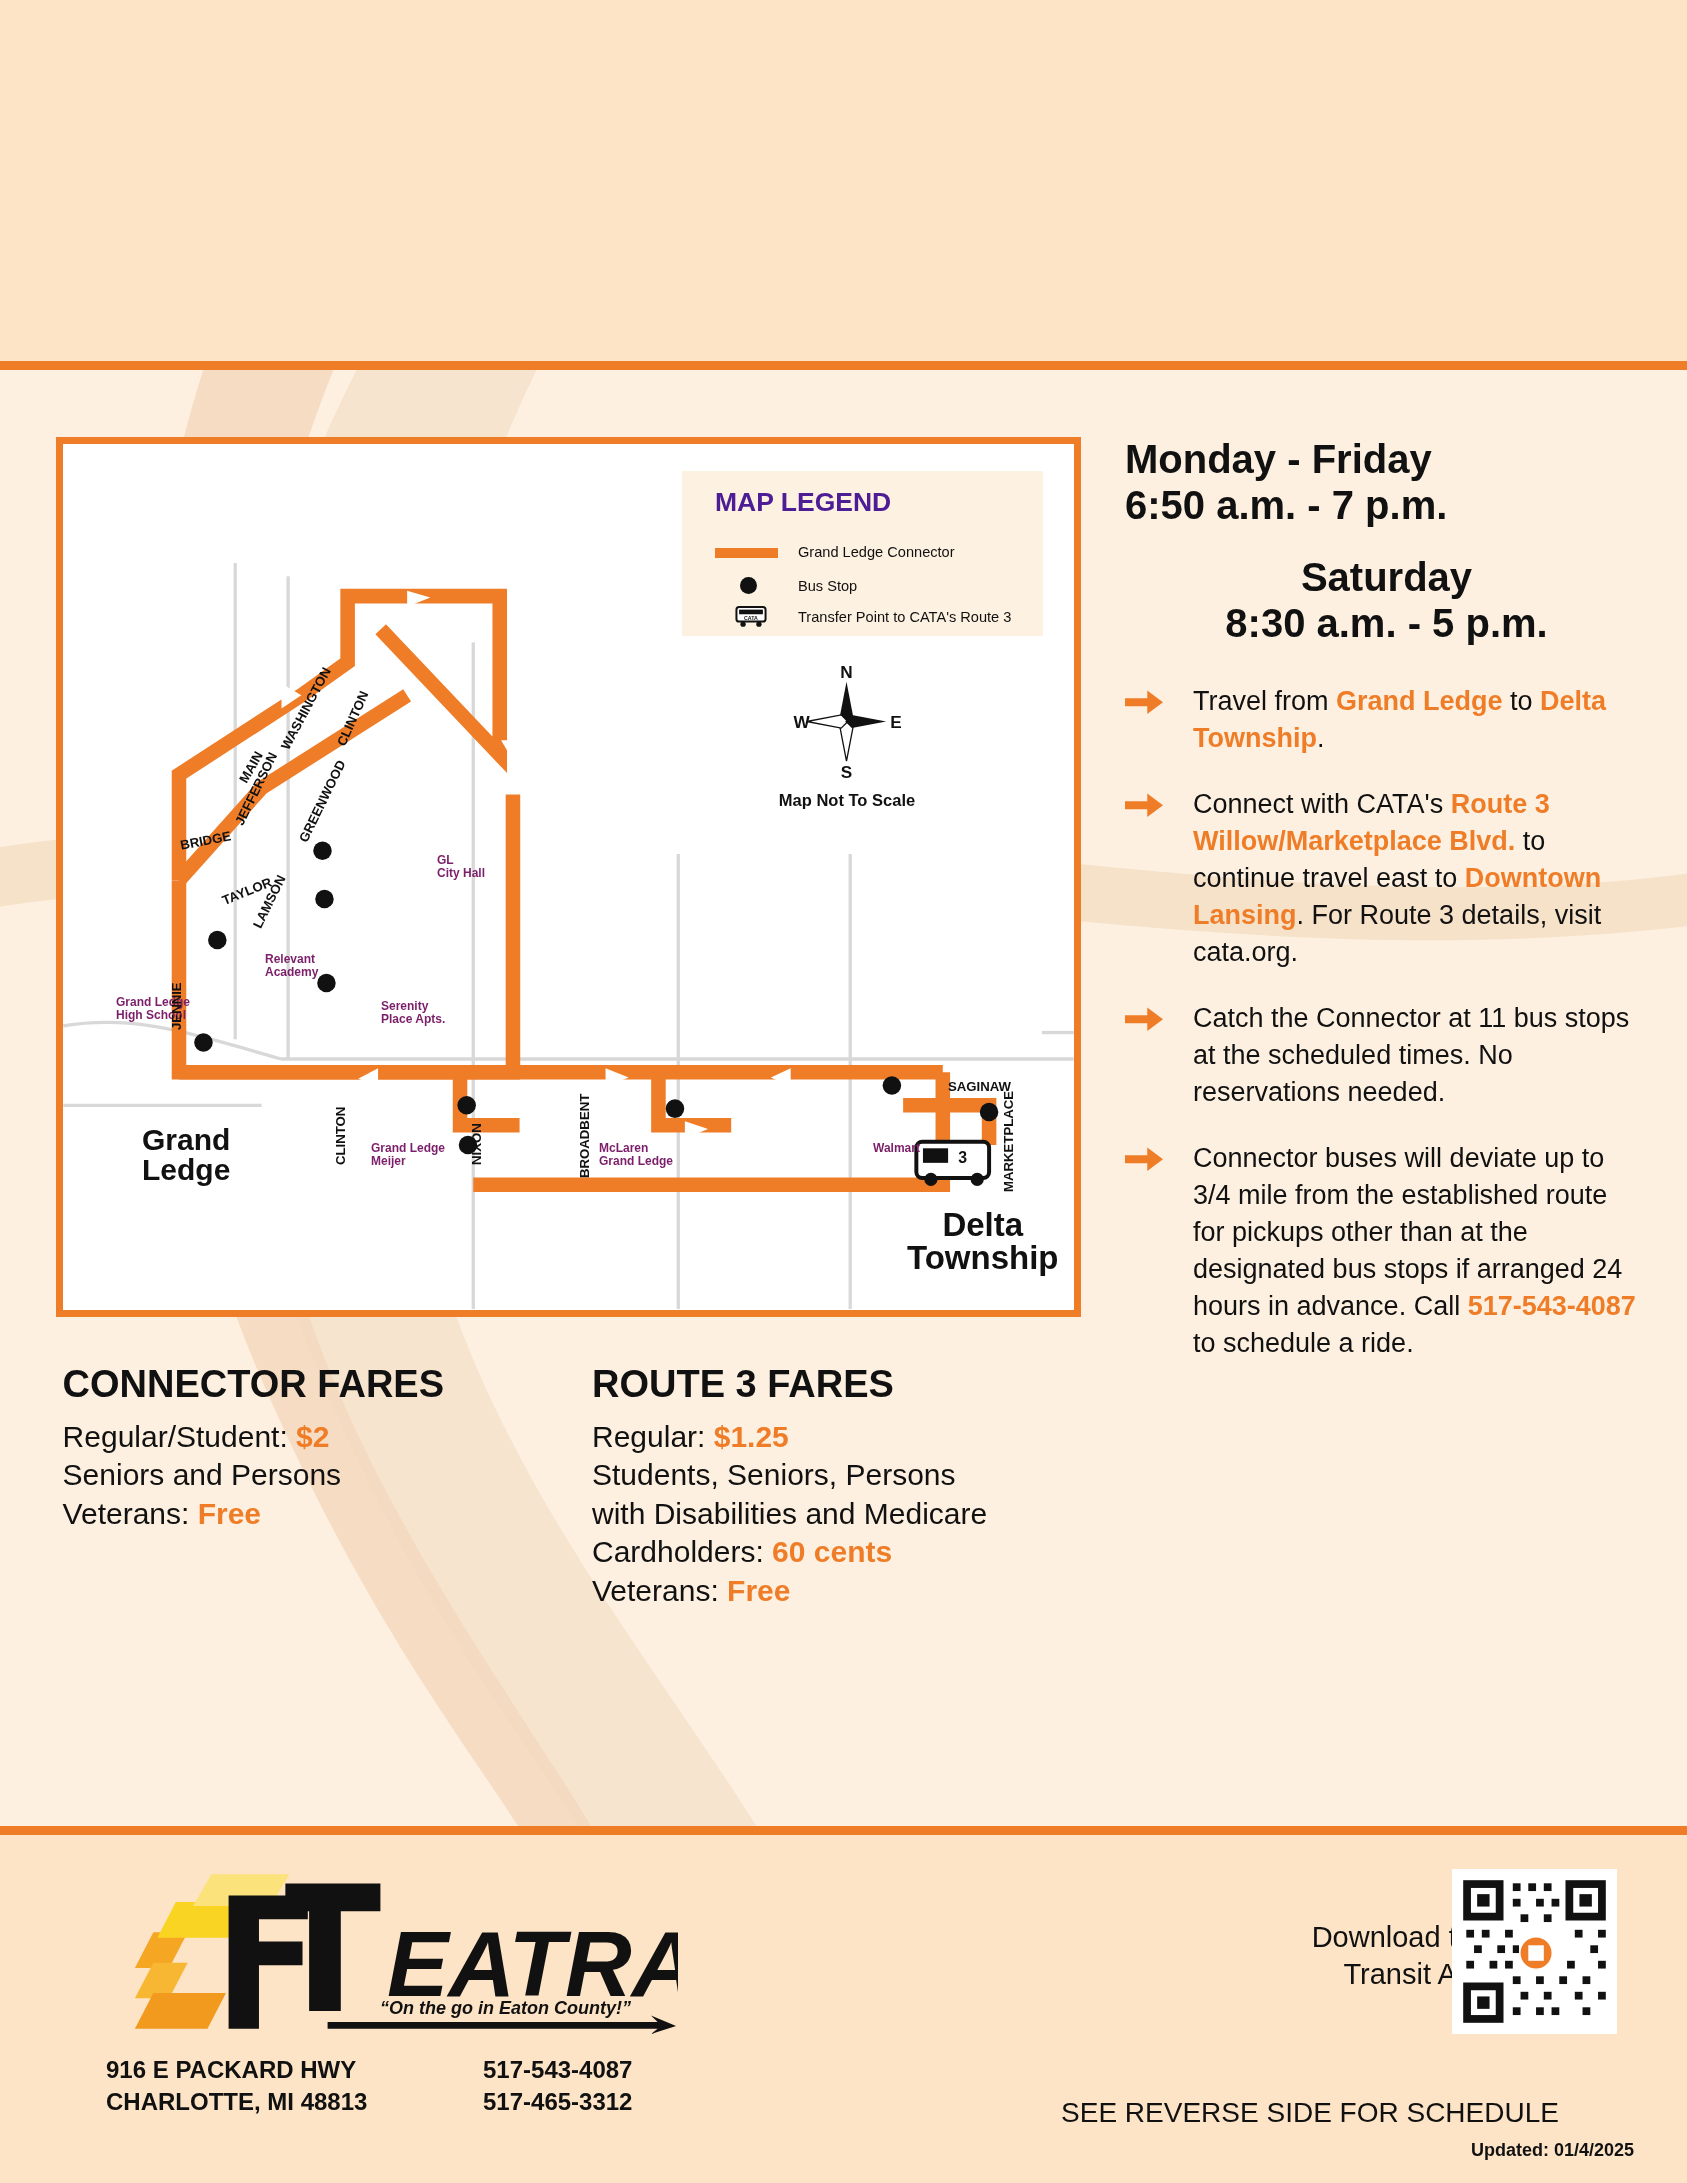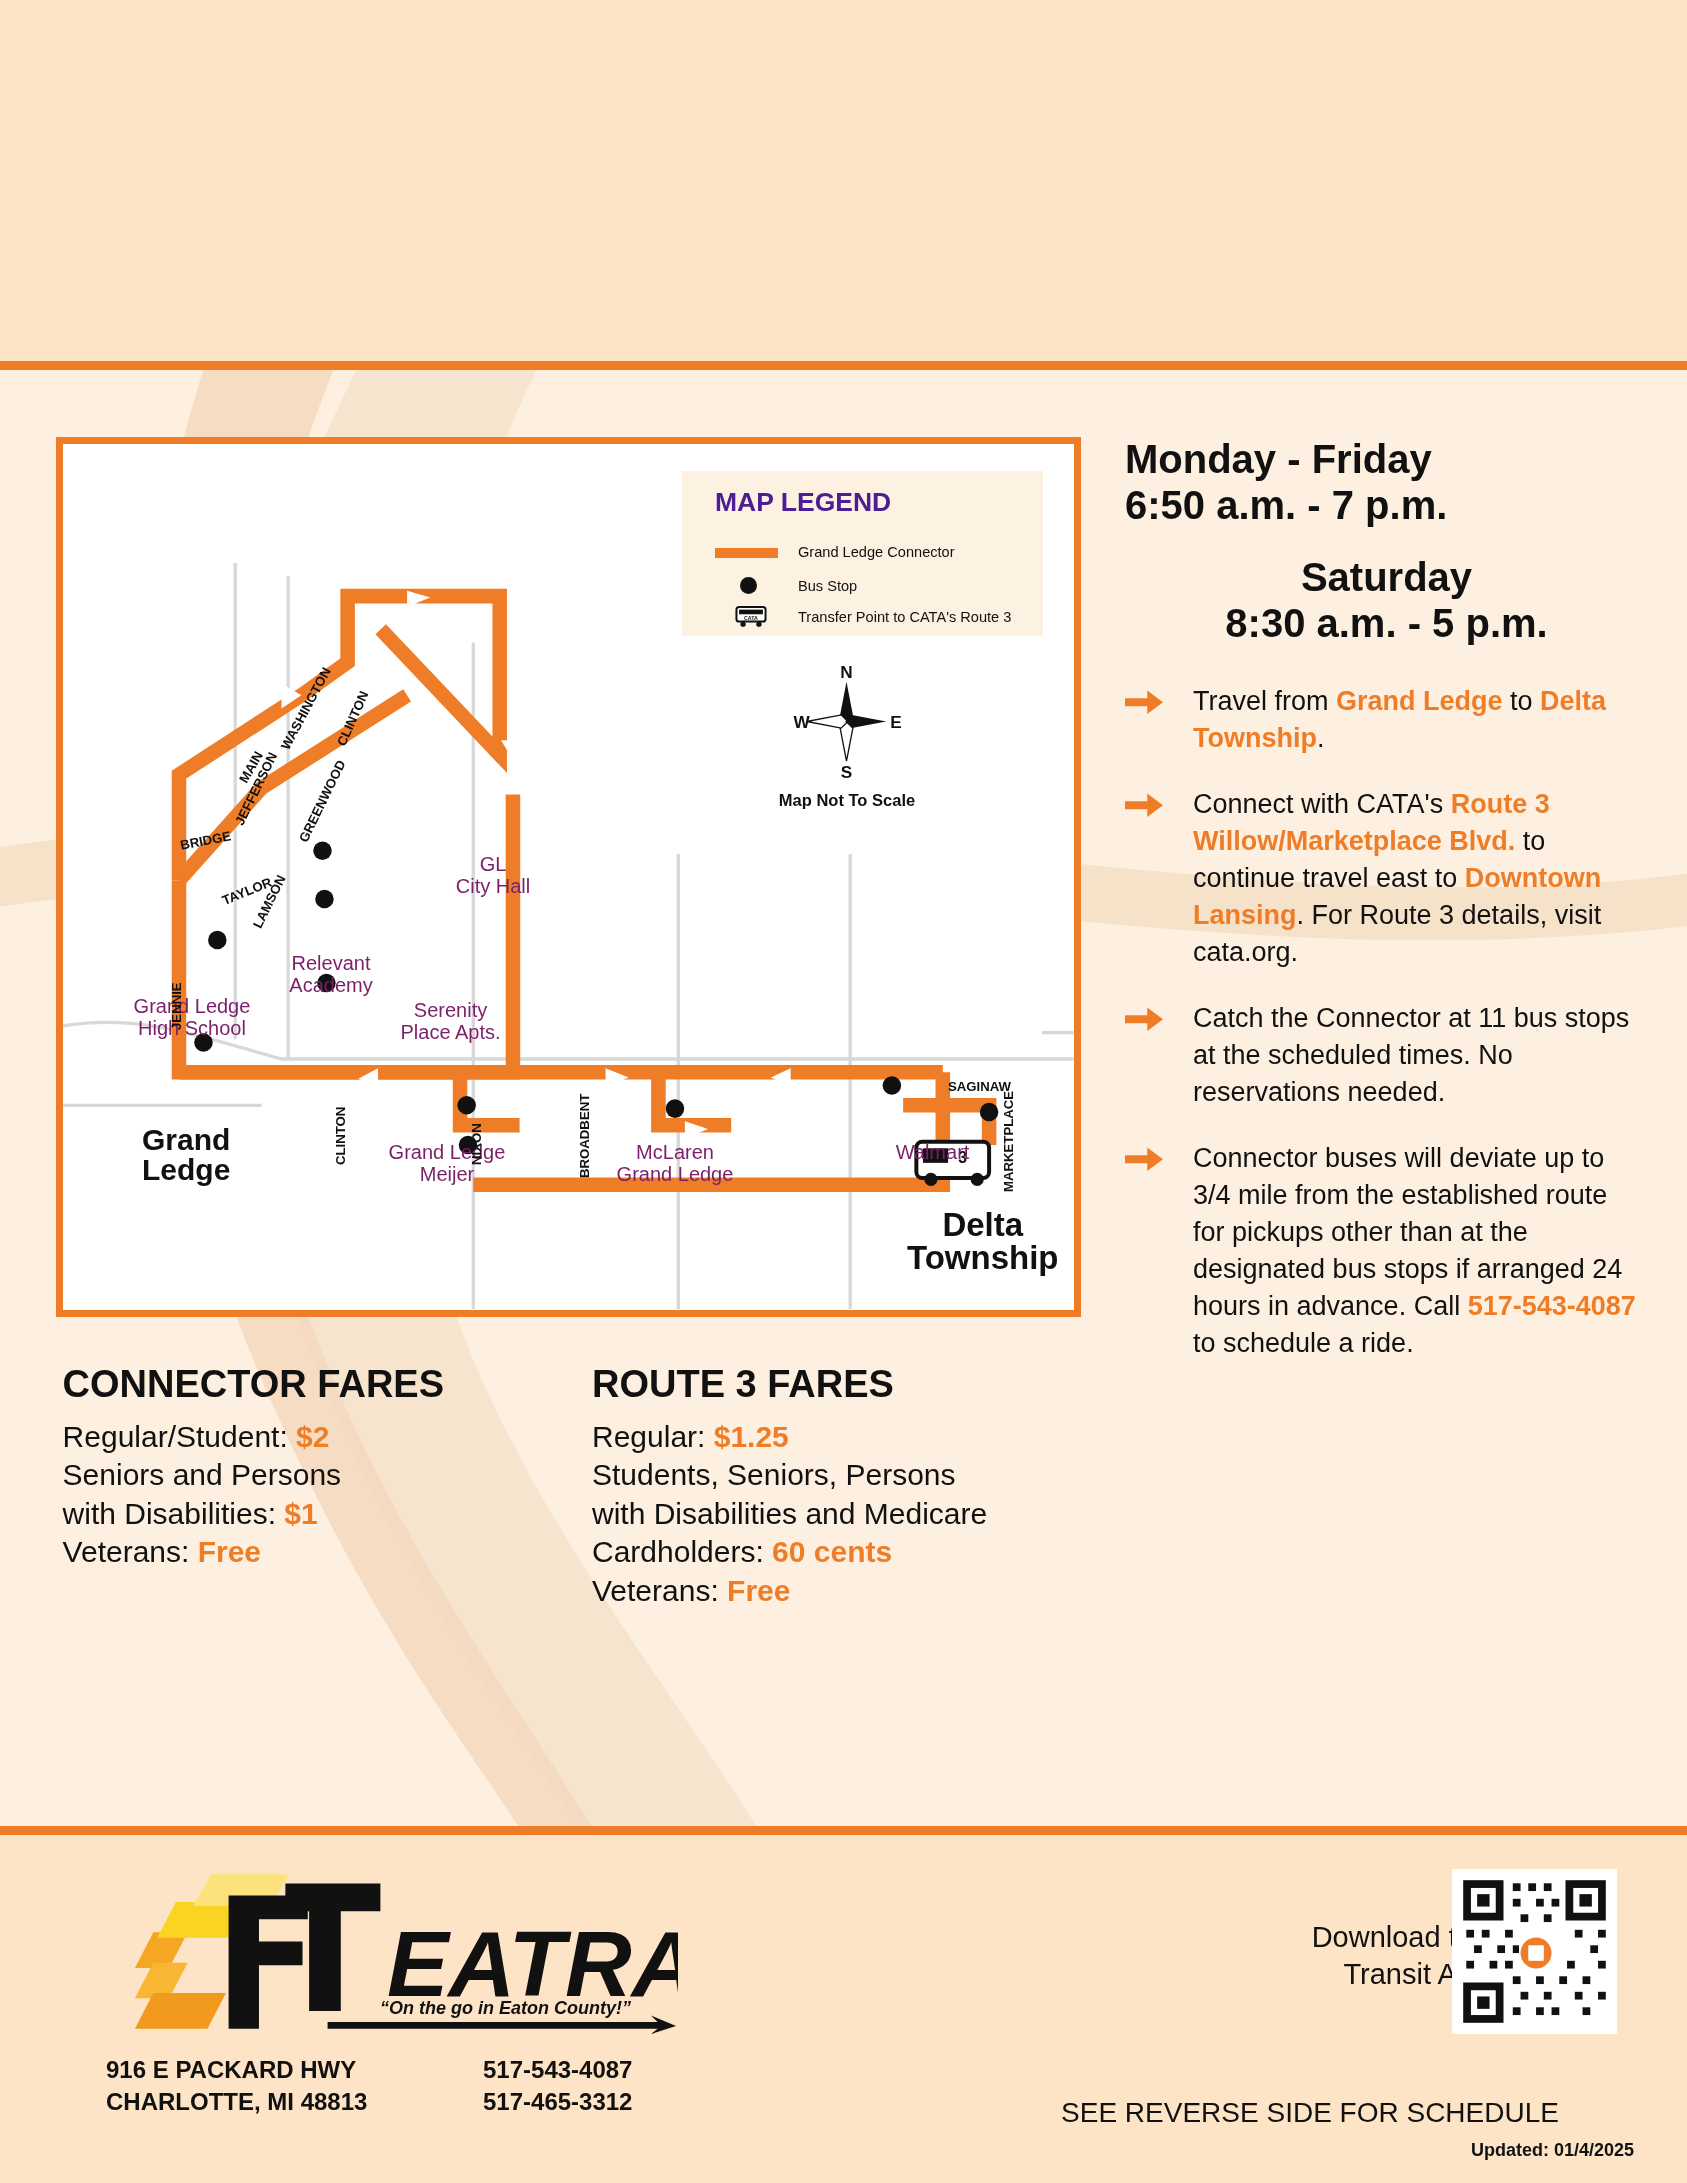--- a/index.html
+++ b/index.html
@@ -50,21 +50,21 @@
     position:absolute;left:33px;top:16.5px;font-size:26.5px;font-weight:bold;color:#4c1d95;
   }
   .legend-row{position:absolute;left:33px;font-size:14.6px;color:#111;}
   .legend-row .lbl{position:absolute;left:83px;top:2.6px;white-space:nowrap;}
   .legend-swatch{position:absolute;left:0;top:6px;width:63px;height:10.6px;background:#ef7d28;}
   .legend-dot{position:absolute;left:25px;top:1.3px;width:17px;height:17px;border-radius:50%;background:#111;}
   .legend-bus{position:absolute;left:20px;top:-1.3px;width:32px;height:22.5px;}
 
   .compass{position:absolute;left:724px;top:218px;width:119px;height:119px;}
   .compass-note{position:absolute;left:675px;top:347px;width:218px;text-align:center;font-size:16.5px;font-weight:bold;color:#111;}
-  .poi{position:absolute;color:#7b1f6a;font-weight:normal;font-size:20px;line-height:1.08;text-align:center;}
+  .poi{position:absolute;color:#7b1f6a;font-weight:bold;font-size:12px;line-height:1.08;text-align:left;}
   .street{position:absolute;color:#111;font-weight:bold;font-size:13.2px;white-space:nowrap;}
 
   
   .fares{position:absolute;left:56px;top:1363px;width:1092px;z-index:5;}
   .fare-col{position:absolute;top:0;}
   .fare-col.c1{left:6.6px;width:523px;}
   .fare-col.c2{left:536px;width:556px;}
   .fare-h{font-size:38px;font-weight:bold;color:#111;margin:0 0 12px 0;}
   .fare-line{font-size:30px;color:#111;line-height:1.28;}
   .fare-hl{color:#ef7d28;font-weight:bold;}
@@ -258,23 +258,20 @@
 </div>
 
 <div class="fares">
   <div class="fare-col c1">
     <div class="fare-h">CONNECTOR FARES</div>
     <div class="fare-line">
       <span>Regular/Student: </span><span class="fare-hl">$2</span>
     </div>
     <div class="fare-line">
       <span>Seniors and Persons</span>
-    </div>
-    <div class="fare-line">
-      <span>with Disabilities: </span><span class="fare-hl">$1</span>
     </div>
     <div class="fare-line">
       <span>Veterans: </span><span class="fare-hl">Free</span>
     </div>
   </div>
 
   <div class="fare-col c2">
     <div class="fare-h">ROUTE 3 FARES</div>
     <div class="fare-line">
       <span>Regular: </span><span class="fare-hl">$1.25</span>

